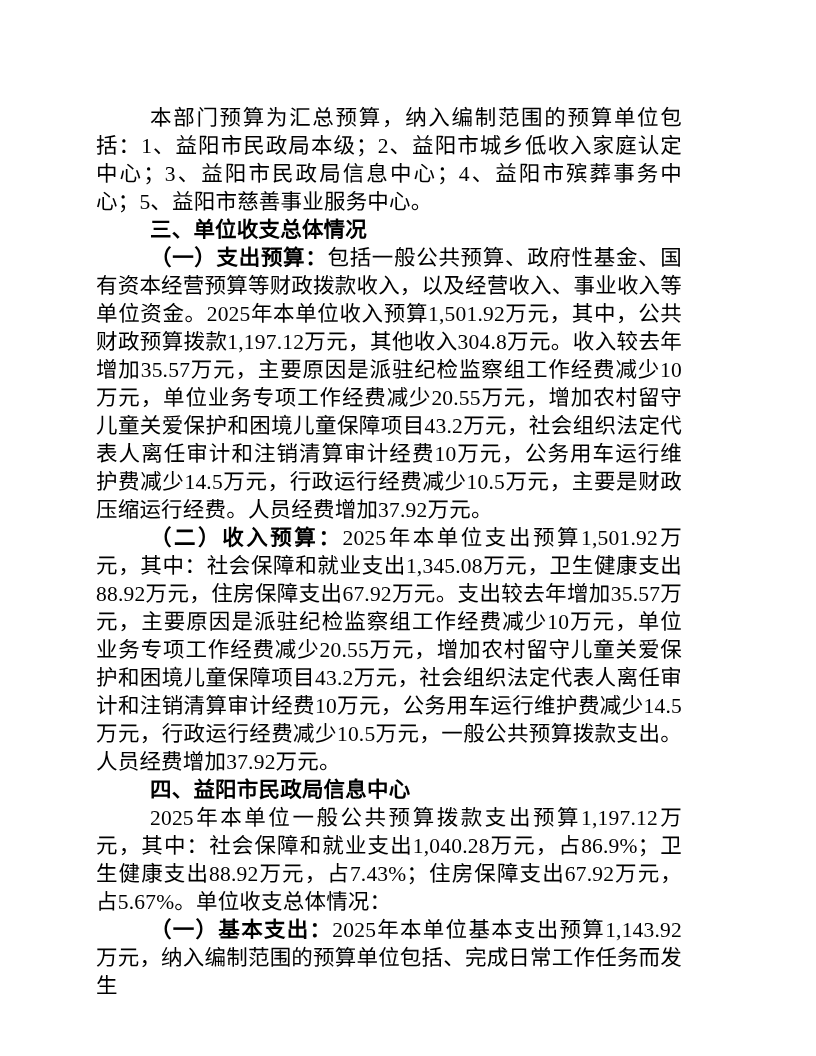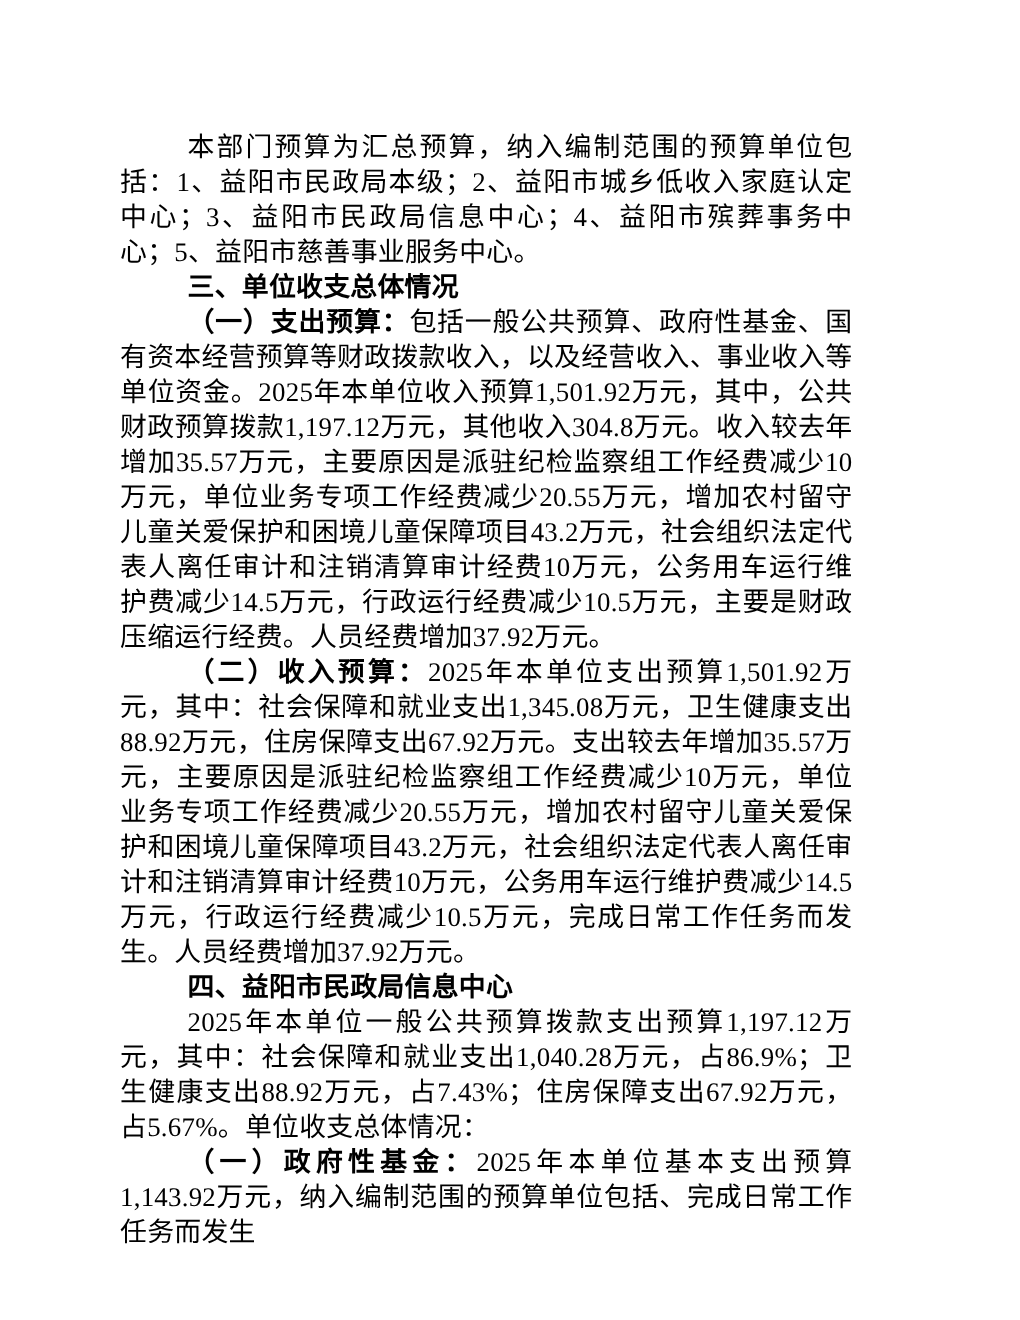--- a/index.html
+++ b/index.html
@@ -43,22 +43,22 @@
 
 <div class="page">
   <div class="content">
 
     <p class="para">本部门预算为汇总预算，纳入编制范围的预算单位包括：1、益阳市民政局本级；2、益阳市城乡低收入家庭认定中心；3、益阳市民政局信息中心；4、益阳市殡葬事务中心；5、益阳市慈善事业服务中心。</p>
 
     <p class="para heading">三、单位收支总体情况</p>
 
     <p class="para"><span class="run-label">（一）支出预算：</span><span>包括一般公共预算、政府性基金、国有资本经营预算等财政拨款收入，以及经营收入、事业收入等单位资金。2025年本单位收入预算1,501.92万元，其中，公共财政预算拨款1,197.12万元，其他收入304.8万元。收入较去年增加35.57万元，主要原因是派驻纪检监察组工作经费减少10万元，单位业务专项工作经费减少20.55万元，增加农村留守儿童关爱保护和困境儿童保障项目43.2万元，社会组织法定代表人离任审计和注销清算审计经费10万元，公务用车运行维护费减少14.5万元，行政运行经费减少10.5万元，主要是财政压缩运行经费。人员经费增加37.92万元。</span></p>
 
-    <p class="para"><span class="run-label">（二）收入预算：</span><span>2025年本单位支出预算1,501.92万元，其中：社会保障和就业支出1,345.08万元，卫生健康支出88.92万元，住房保障支出67.92万元。支出较去年增加35.57万元，主要原因是派驻纪检监察组工作经费减少10万元，单位业务专项工作经费减少20.55万元，增加农村留守儿童关爱保护和困境儿童保障项目43.2万元，社会组织法定代表人离任审计和注销清算审计经费10万元，公务用车运行维护费减少14.5万元，行政运行经费减少10.5万元，完成日常工作任务而发生。人员经费增加37.92万元。</span></p>
+    <p class="para"><span class="run-label">（二）收入预算：</span><span>2025年本单位支出预算1,501.92万元，其中：社会保障和就业支出1,345.08万元，卫生健康支出88.92万元，住房保障支出67.92万元。支出较去年增加35.57万元，主要原因是派驻纪检监察组工作经费减少10万元，单位业务专项工作经费减少20.55万元，增加农村留守儿童关爱保护和困境儿童保障项目43.2万元，社会组织法定代表人离任审计和注销清算审计经费10万元，公务用车运行维护费减少14.5万元，行政运行经费减少10.5万元，一般公共预算拨款支出。人员经费增加37.92万元。</span></p>
 
     <p class="para heading">四、益阳市民政局信息中心</p>
 
     <p class="para">2025年本单位一般公共预算拨款支出预算1,197.12万元，其中：社会保障和就业支出1,040.28万元，占86.9%；卫生健康支出88.92万元，占7.43%；住房保障支出67.92万元，占5.67%。单位收支总体情况：</p>
 
-    <p class="para"><span class="run-label">（一）政府性基金：</span><span>2025年本单位基本支出预算1,143.92万元，纳入编制范围的预算单位包括、完成日常工作任务而发生</span></p>
+    <p class="para"><span class="run-label">（一）基本支出：</span><span>2025年本单位基本支出预算1,143.92万元，纳入编制范围的预算单位包括、完成日常工作任务而发生</span></p>
 
   </div>
 </div>
 
 </body></html>

